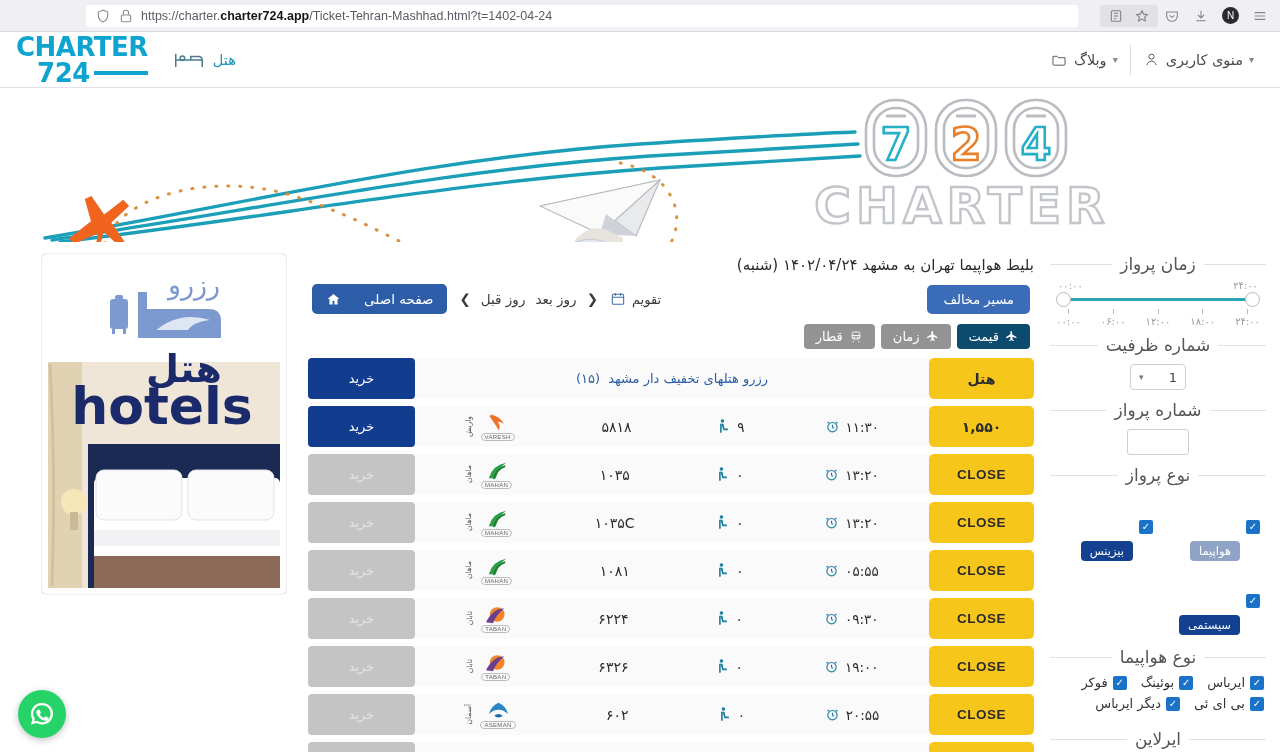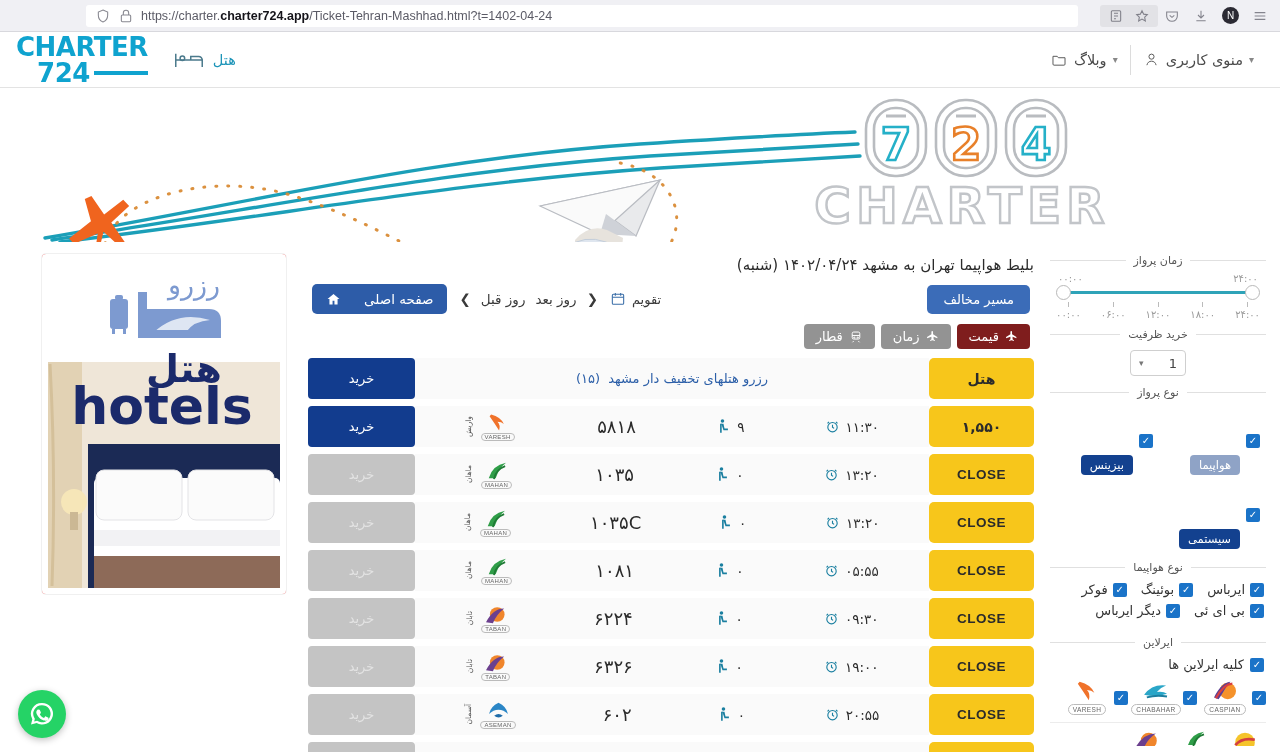--- a/index.html
+++ b/index.html
@@ -64,21 +64,21 @@
 
   
   .main { display:flex; height:calc(752px - 32px - 56px - 154px); }
   .col-filters { width:240px; padding:6px 14px 0 10px; }
   .col-results { flex:1; padding:8px 6px 0 8px; }
   .col-promo   { width:300px; padding:12px 14px 0 14px; }
 
   
   .fgroup { margin-bottom:3px; }
   .fhead {
-    display:flex; align-items:center; gap:8px; color:#555; font-size:11px;
+    display:flex; align-items:center; gap:8px; color:#555; font-size:17px;
     margin:6px 0 6px;
   }
   .fhead .rule { flex:1; height:1px; background:#e0e0e0; }
   .fhead .ftxt { white-space:nowrap; }
 
   .slider-wrap { padding:0 6px 2px; }
   .slider-caps { display:flex; justify-content:space-between; font-size:10px;
                  color:#9a9a9a; margin-bottom:1px; padding:0 2px; }
   .slider-track { position:relative; height:14px; }
   .slider-track .bar { position:absolute; top:6px; left:10px; right:10px;
@@ -139,21 +139,21 @@
   .res-bar-right { display:flex; align-items:center; gap:12px; }
   .date-nav { display:flex; align-items:center; gap:10px; font-size:13.5px; color:#3a3a3a; }
   .date-nav span { cursor:pointer; }
   .btn-home { background:#2d5ca8; color:#fff; border-radius:5px; padding:7px 14px;
               font-size:13.5px; display:flex; align-items:center; gap:23px; cursor:pointer; }
   .cal-link { display:flex; align-items:center; gap:6px; color:#3a3a3a; cursor:pointer; }
 
   .sortbar { display:flex; justify-content:flex-start; gap:6px; padding:0 4px 9px; }
   .sortbtn { display:flex; align-items:center; gap:6px; padding:5px 12px; border-radius:4px;
              font-size:13px; color:#fff; cursor:pointer; }
-  .sortbtn.active { background:#7f1d1d; }
+  .sortbtn.active { background:#0c4a6e; }
   .sortbtn.idle   { background:#939393; }
 
   .rowlist { display:flex; flex-direction:column; gap:7px; }
   .frow { display:flex; align-items:stretch; height:41px; }
   .cell-price {
     width:105px; border-radius:5px; background:#f7c61b; color:#2b2b2b;
     display:flex; align-items:center; justify-content:center;
     font-size:14px; font-weight:bold; position:relative;
   }
   .cell-price.close-txt { font-family:"Liberation Sans",sans-serif; font-weight:bold;
@@ -162,21 +162,21 @@
               justify-content:space-around; padding:0 10px; }
   .cell-mid.promo { justify-content:center; gap:8px; font-size:13px; color:#2c5fa8; }
   .mid-seg { display:flex; align-items:center; gap:6px; font-size:13.5px; color:#2b2b2b; }
   .mid-seg .t-icon { color:#1a7fa0; }
   .al-block { display:flex; align-items:center; gap:7px; }
   .al-vert { writing-mode:vertical-rl; transform:rotate(180deg); font-size:7.5px;
              color:#555; line-height:1.15; text-align:center; }
   .al-logo { display:flex; flex-direction:column; align-items:center; gap:1px; }
   .al-tag { font-size:6px; border:1px solid #bbb; border-radius:7px; padding:0 3px;
             color:#666; font-family:"Liberation Sans",sans-serif; letter-spacing:.3px; }
-  .fnum { font-size:18px; color:#2b2b2b; min-width:44px; text-align:center; }
+  .fnum { font-size:14px; color:#2b2b2b; min-width:44px; text-align:center; }
   .cell-buy { width:107px; border-radius:4px; display:flex; align-items:center;
               justify-content:center; font-size:13px; cursor:pointer; }
   .cell-buy.on  { background:#123c8e; color:#fff; }
   .cell-buy.off { background:#c4c4c4; color:#e3e3e3; cursor:default; }
 
   
   .promo-card { width:244px; height:340px; border-radius:4px; overflow:hidden;
                 position:relative; background:#ef4444; box-shadow:0 0 0 1px #f0f0f0; }
 
   
@@ -345,31 +345,41 @@
               <div class="tmark"></div>
               <div class="tlab">۰۰:۰۰</div>
             </div>
         </div>
       </div>
     </div>
 
     <div class="fgroup">
       <div class="fhead">
           <div class="rule"></div>
-        <div class="ftxt">خرید ظرفیت</div>
+        <div class="ftxt">شماره ظرفیت</div>
         <div class="rule"></div>
         </div>
       <div class="cap-select-wrap">
         <div class="cap-select">
           <span>1</span>
           <span class="cs-chev">▾</span>
         </div>
       </div>
     </div>
 
+    <div class="fgroup">
+      <div class="fhead">
+          <div class="rule"></div>
+        <div class="ftxt">شماره پرواز</div>
+        <div class="rule"></div>
+        </div>
+      <div class="fnum-wrap">
+        <input class="fnum-input" type="text" value="" style="">
+      </div>
+    </div>
 
     <div class="fgroup">
       <div class="fhead">
           <div class="rule"></div>
         <div class="ftxt">نوع پرواز</div>
         <div class="rule"></div>
         </div>
       <div class="ftype-grid">
         <div class="cellr">
           <span class="chk">✓</span>

